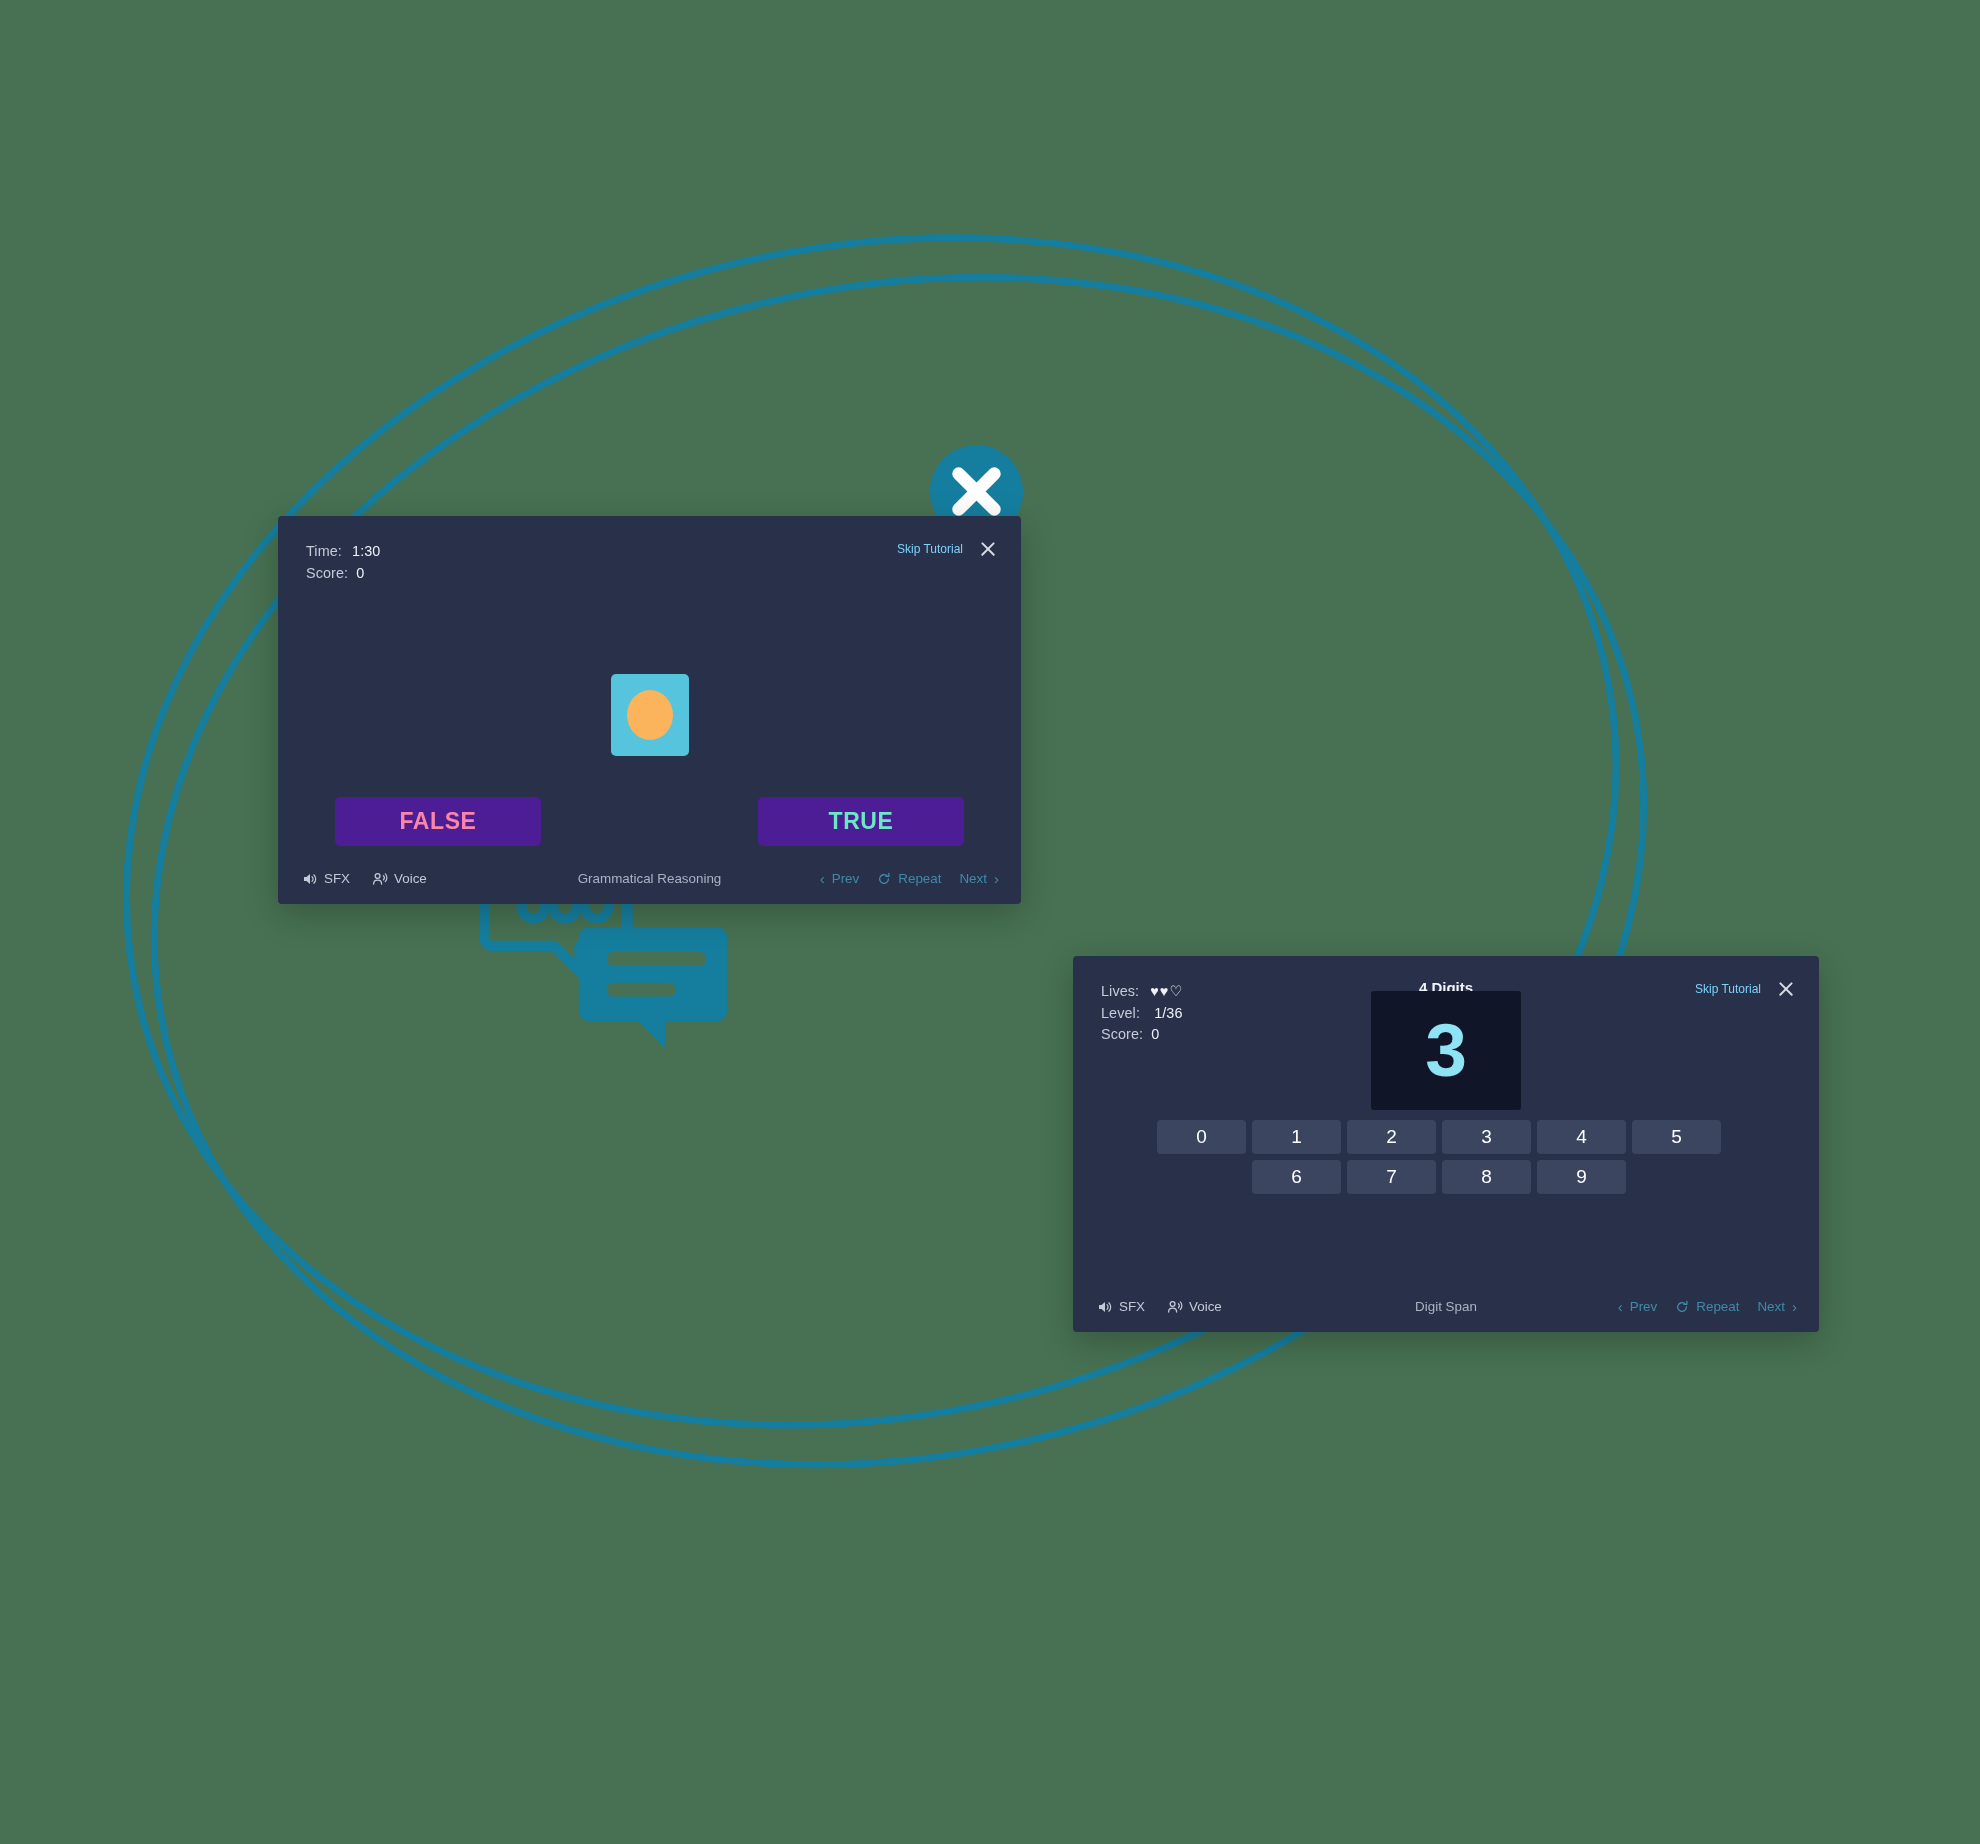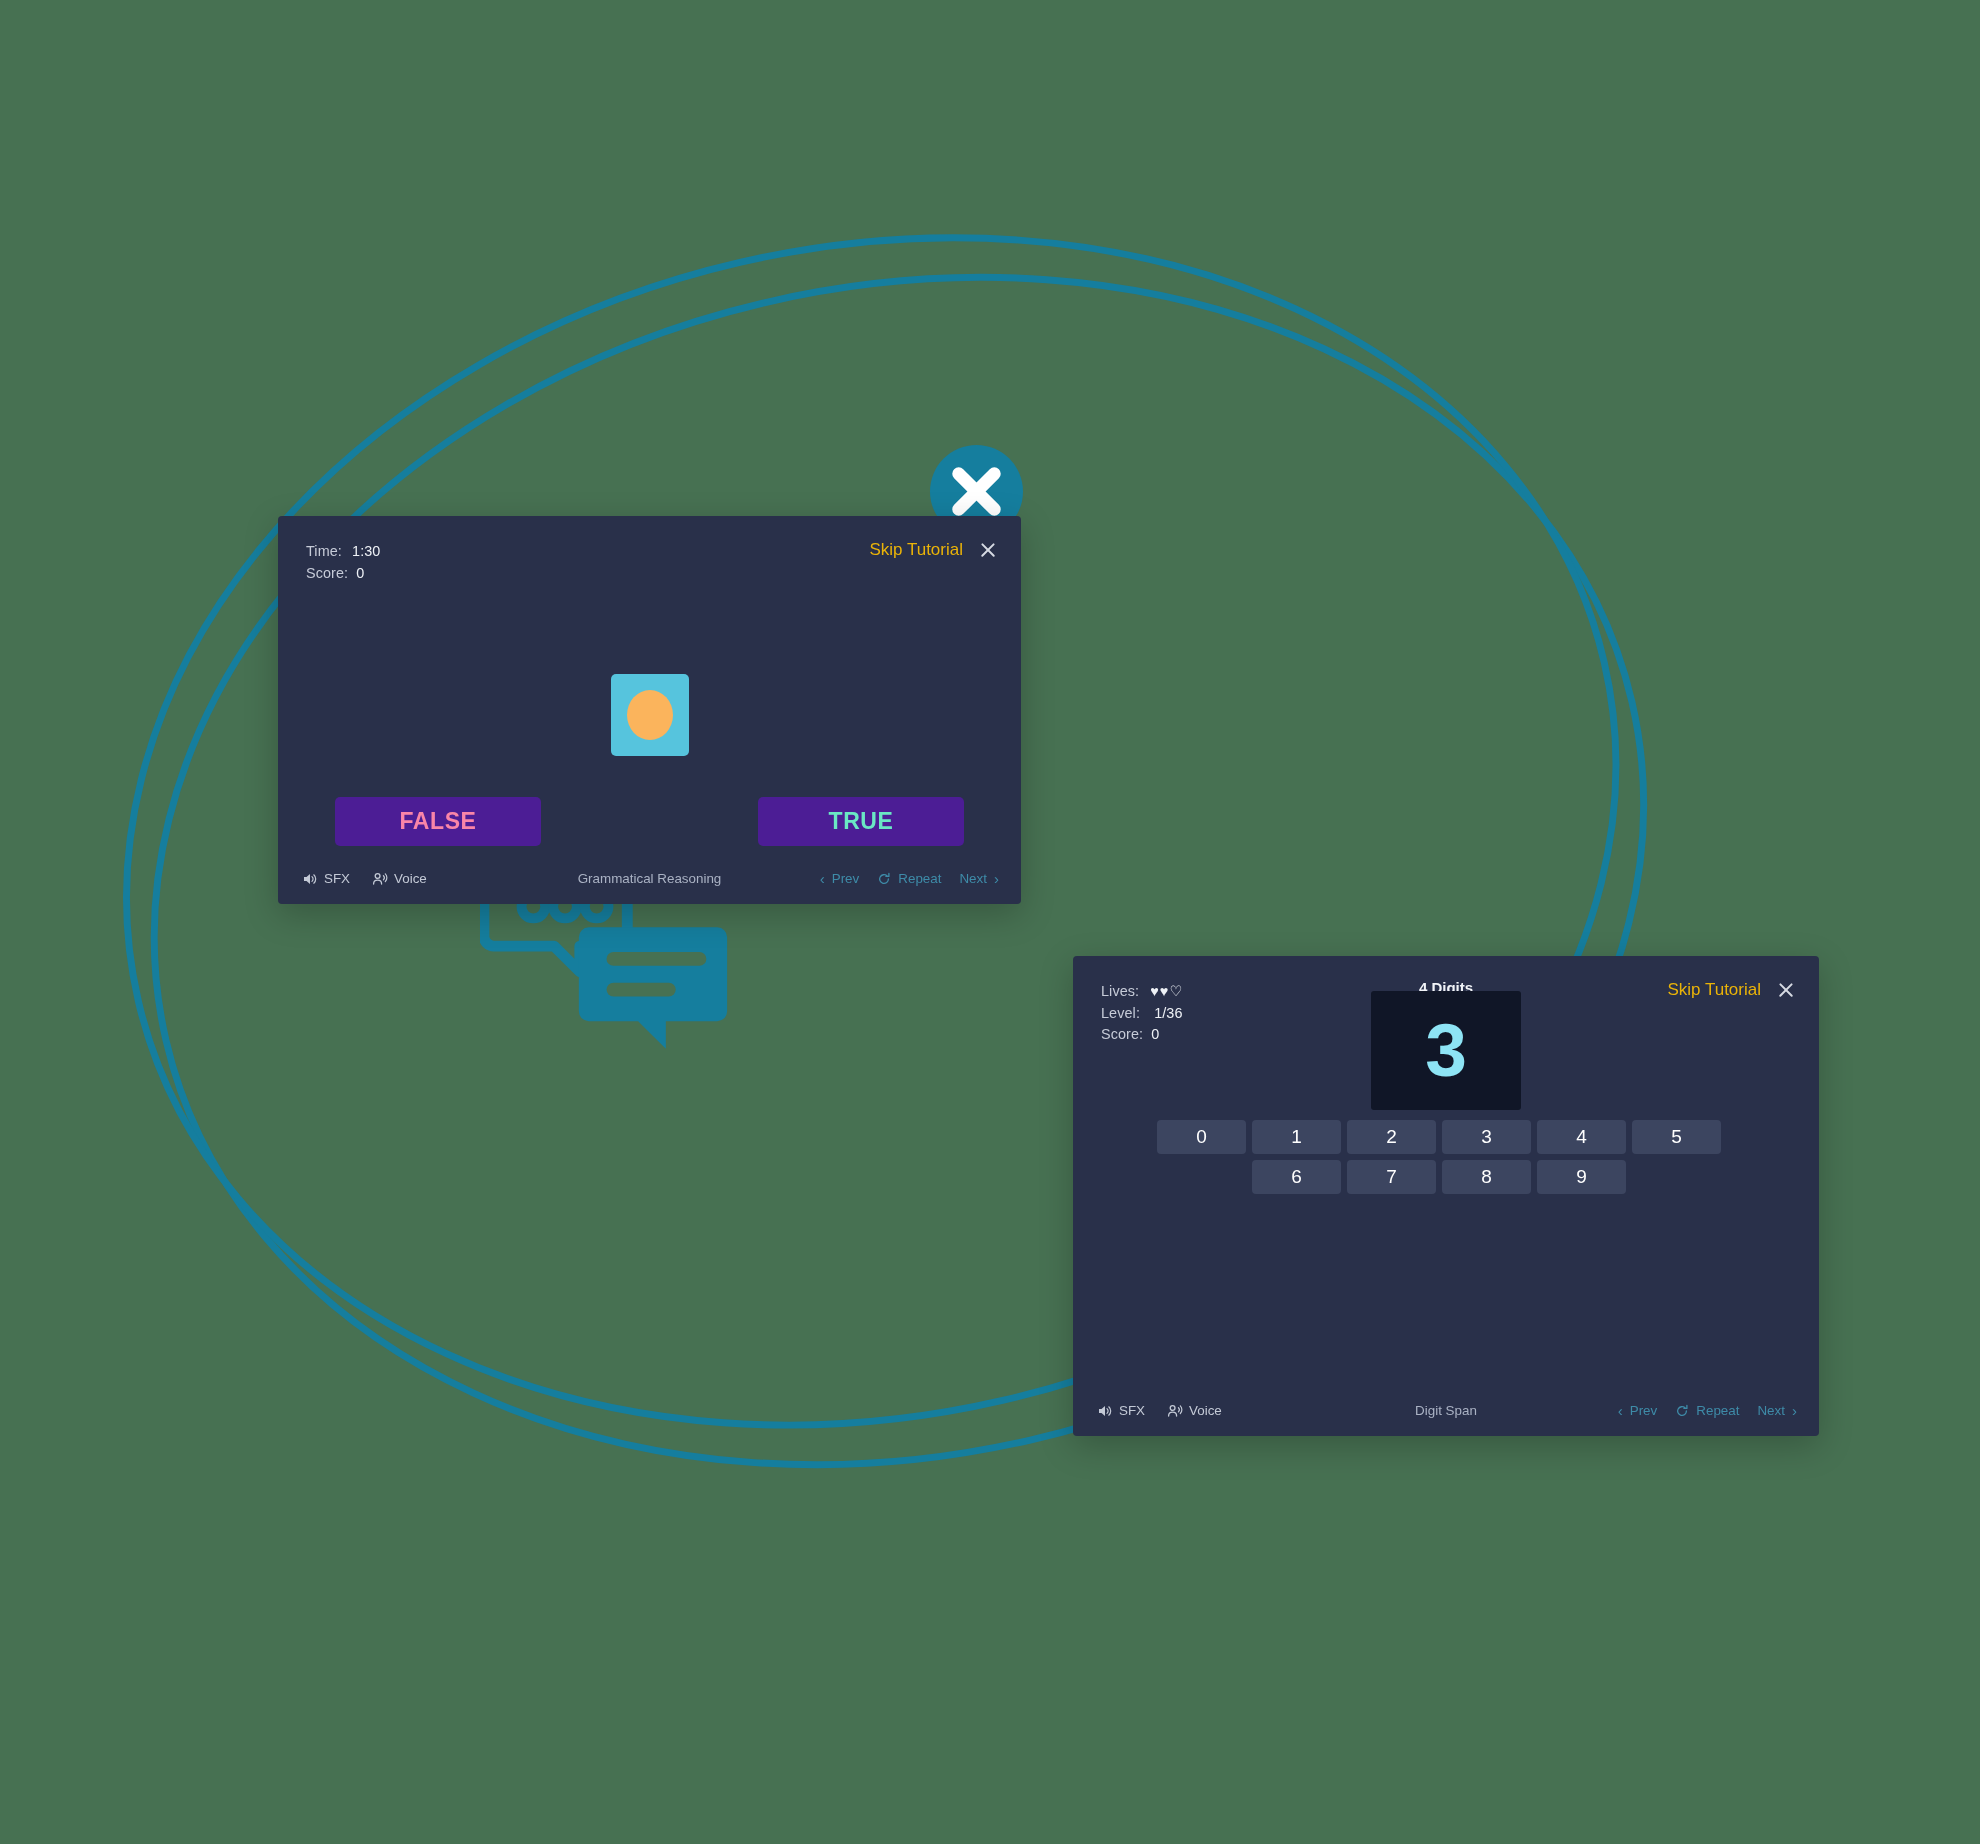--- a/index.html
+++ b/index.html
@@ -54,22 +54,22 @@
 
   .skip-wrap {
     position: absolute;
     right: 24px;
     top: 24px;
     display: flex;
     align-items: center;
     gap: 16px;
   }
   .skip-link {
-    color: #eab308;
-    font-size: 17px;
+    color: #7dd3fc;
+    font-size: 12px;
     cursor: pointer;
   }
   .close-x {
     width: 18px; height: 18px;
     position: relative;
     cursor: pointer;
   }
   .close-x::before, .close-x::after {
     content: "";
     position: absolute;
@@ -187,21 +187,21 @@
     font-size: 15px;
     line-height: 1;
     color: #3e8ba8;
   }
 
   
   #panel-digit {
     left: 1073px;
     top: 956px;
     width: 746px;
-    height: 480px;
+    height: 376px;
   }
 
   .digit-title {
     position: absolute;
     left: 0; right: 0;
     top: 23px;
     text-align: center;
     font-size: 15px;
     font-weight: 700;
     color: #f2f4f8;

